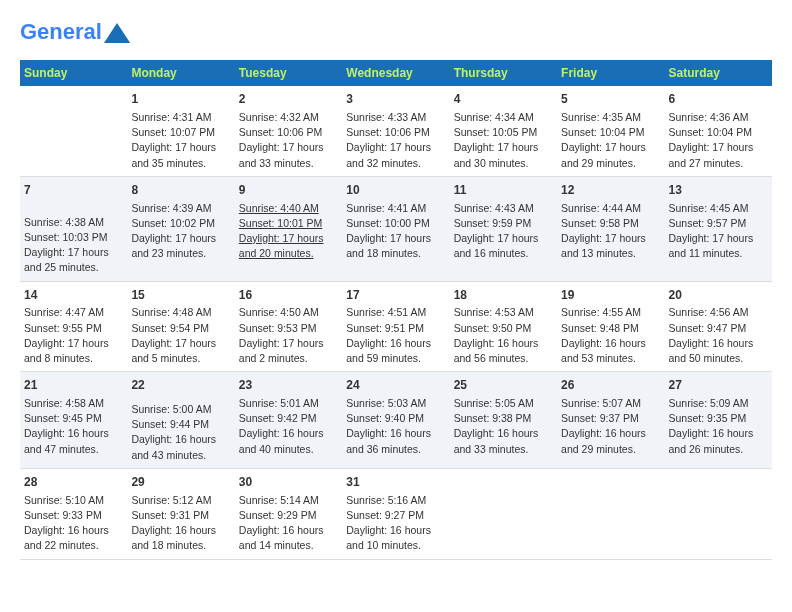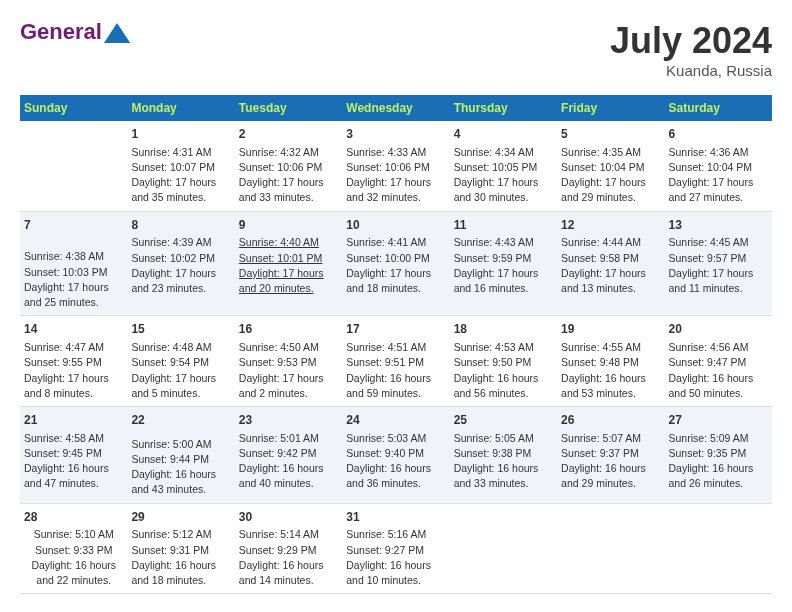--- a/index.html
+++ b/index.html
@@ -79,31 +79,27 @@
     .week-row-5 td { background-color: #ffffff; }
   </style>
 </head>
 <body>
 
 <div class="header">
   <div class="logo">
     <div>
       <div style="display:flex; align-items:center;">
         <span style="font-size:22px; font-weight:bold; color:#333; line-height:1.1;">
-          <span style="color:#701a75;margin-top:19px;">General</span><svg width="26" height="20" viewBox="0 0 26 20" style="margin-left:2px; margin-right:0; vertical-align:middle;">
+          <span style="color:#3b82f6;margin-top:19px;">General</span><svg width="26" height="20" viewBox="0 0 26 20" style="margin-left:2px; margin-right:0; vertical-align:middle;">
               <polygon points="0,20 13,0 26,20" fill="#1a6eb5"></polygon>
               <polygon points="10,20 20,5 30,20" fill="#1a6eb5" transform="translate(-4,0)"></polygon>
             </svg>
         </span>
       </div>
     </div>
-  </div>
-  <div class="title-block">
-    <div class="month-title">July 2024</div>
-    <div class="location">Kuanda, Russia</div>
   </div>
 </div>
 
 <table>
   <thead>
     <tr>
     <th>Sunday</th>
         <th>Monday</th>
         <th>Tuesday</th>
         <th>Wednesday</th>
@@ -307,21 +303,21 @@
           <span class="day-num">27</span>
           <div class="cell-content" style="white-space: pre-line;">Sunrise: 5:09 AM
 Sunset: 9:35 PM
 Daylight: 16 hours
 and 26 minutes.</div>
         </td>
       </tr>
       <tr class="week-row-5">
         <td>
           <span class="day-num">28</span>
-          <div class="cell-content" style="white-space: pre-line; text-align: center;">Sunrise: 5:10 AM
+          <div class="cell-content" style="white-space: pre-line;">Sunrise: 5:10 AM
 Sunset: 9:33 PM
 Daylight: 16 hours
 and 22 minutes.</div>
         </td>
         <td>
           <span class="day-num">29</span>
           <div class="cell-content" style="white-space: pre-line;">Sunrise: 5:12 AM
 Sunset: 9:31 PM
 Daylight: 16 hours
 and 18 minutes.</div>

